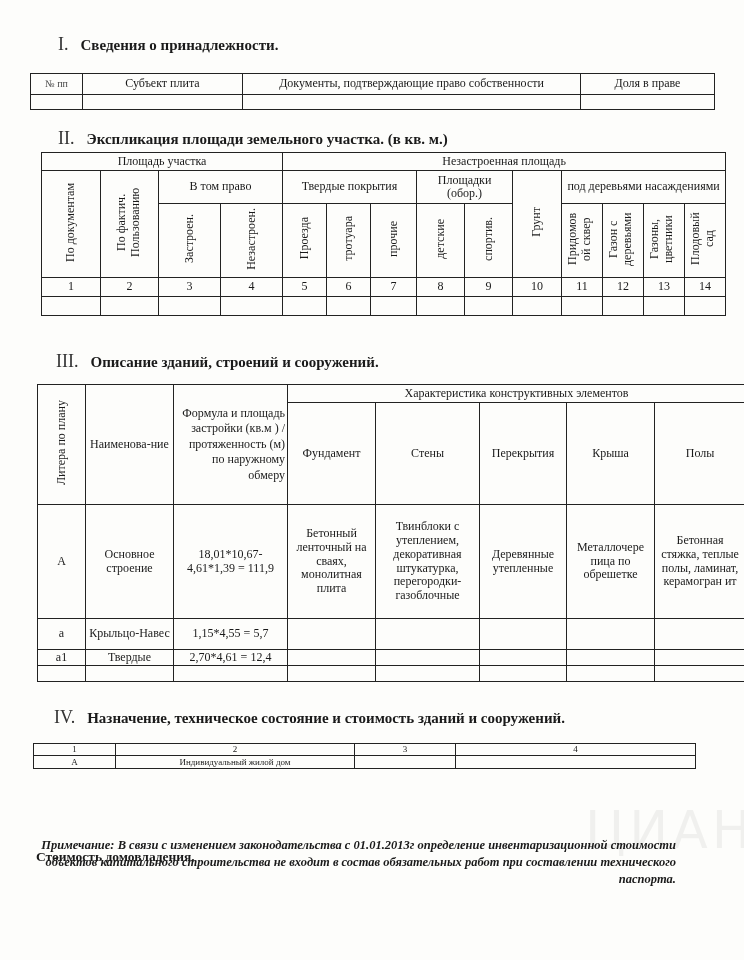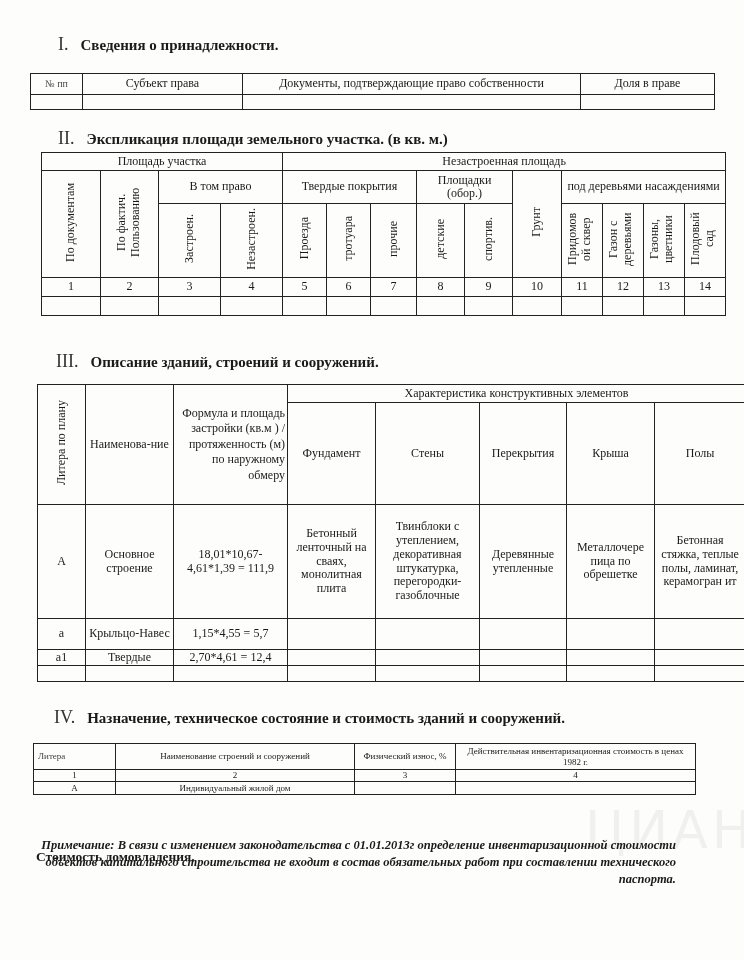--- a/index.html
+++ b/index.html
@@ -24,21 +24,21 @@
 <table style="left:30px; top:73px; width:684px;">
   <colgroup>
       <col style="width:52px">
       <col style="width:160px">
       <col style="width:338px">
       <col style="width:134px">
     </colgroup>
   <tbody>
       <tr style="height:21px">
     <td style="font-size:10px;color:#444">№ пп</td>
-    <td>Субъект права</td>
+    <td>Субъект плита</td>
     <td>Документы, подтверждающие право собственности</td>
     <td>Доля в праве</td>
   </tr>
   <tr style="height:15px">
     <td></td>
     <td></td>
     <td></td>
     <td></td>
   </tr>
 </tbody>
@@ -201,26 +201,20 @@
   <span class="num">IV.</span><span>Назначение, техническое состояние и стоимость зданий и сооружений.</span>
 </div>
 <table class="small" style="left:33px; top:743px; width:662px;">
   <colgroup>
       <col style="width:82px">
       <col style="width:239px">
       <col style="width:101px">
       <col style="width:240px">
     </colgroup>
   <tbody>
-      <tr style="height:26px">
-    <td style="text-align:left;padding-left:4px;color:#444">Литера</td>
-    <td>Наименование строений и сооружений</td>
-    <td>Физический износ, %</td>
-    <td>Действительная инвентаризационная стоимость в ценах 1982 г.</td>
-  </tr>
   <tr style="height:12px">
     <td>1</td>
     <td>2</td>
     <td>3</td>
     <td>4</td>
   </tr>
   <tr style="height:13px">
     <td>А</td>
     <td>Индивидуальный жилой дом</td>
     <td></td>

